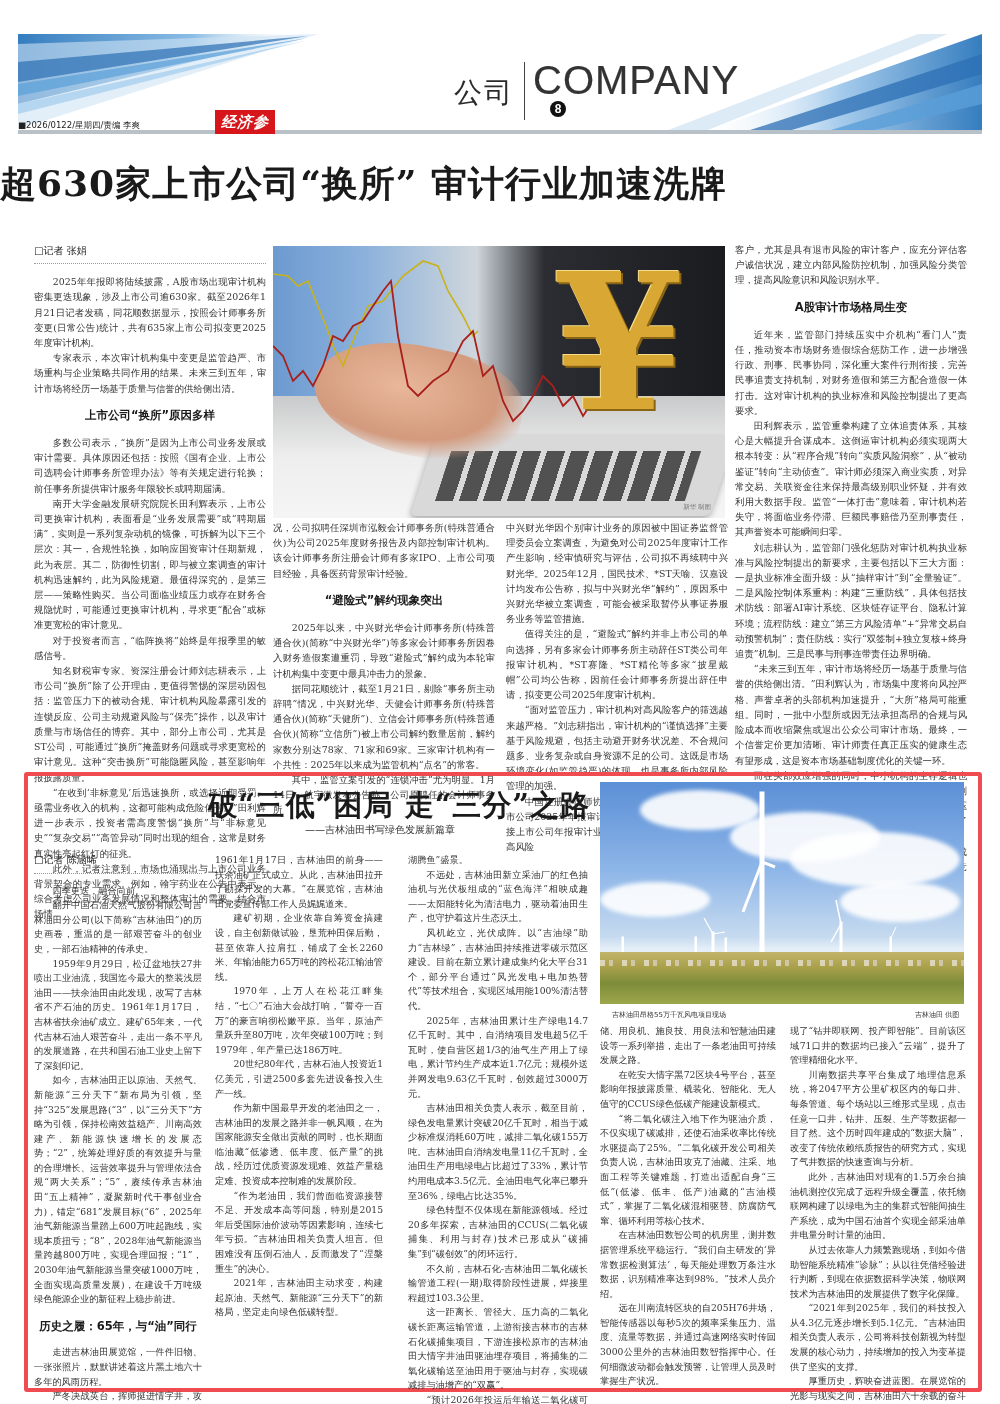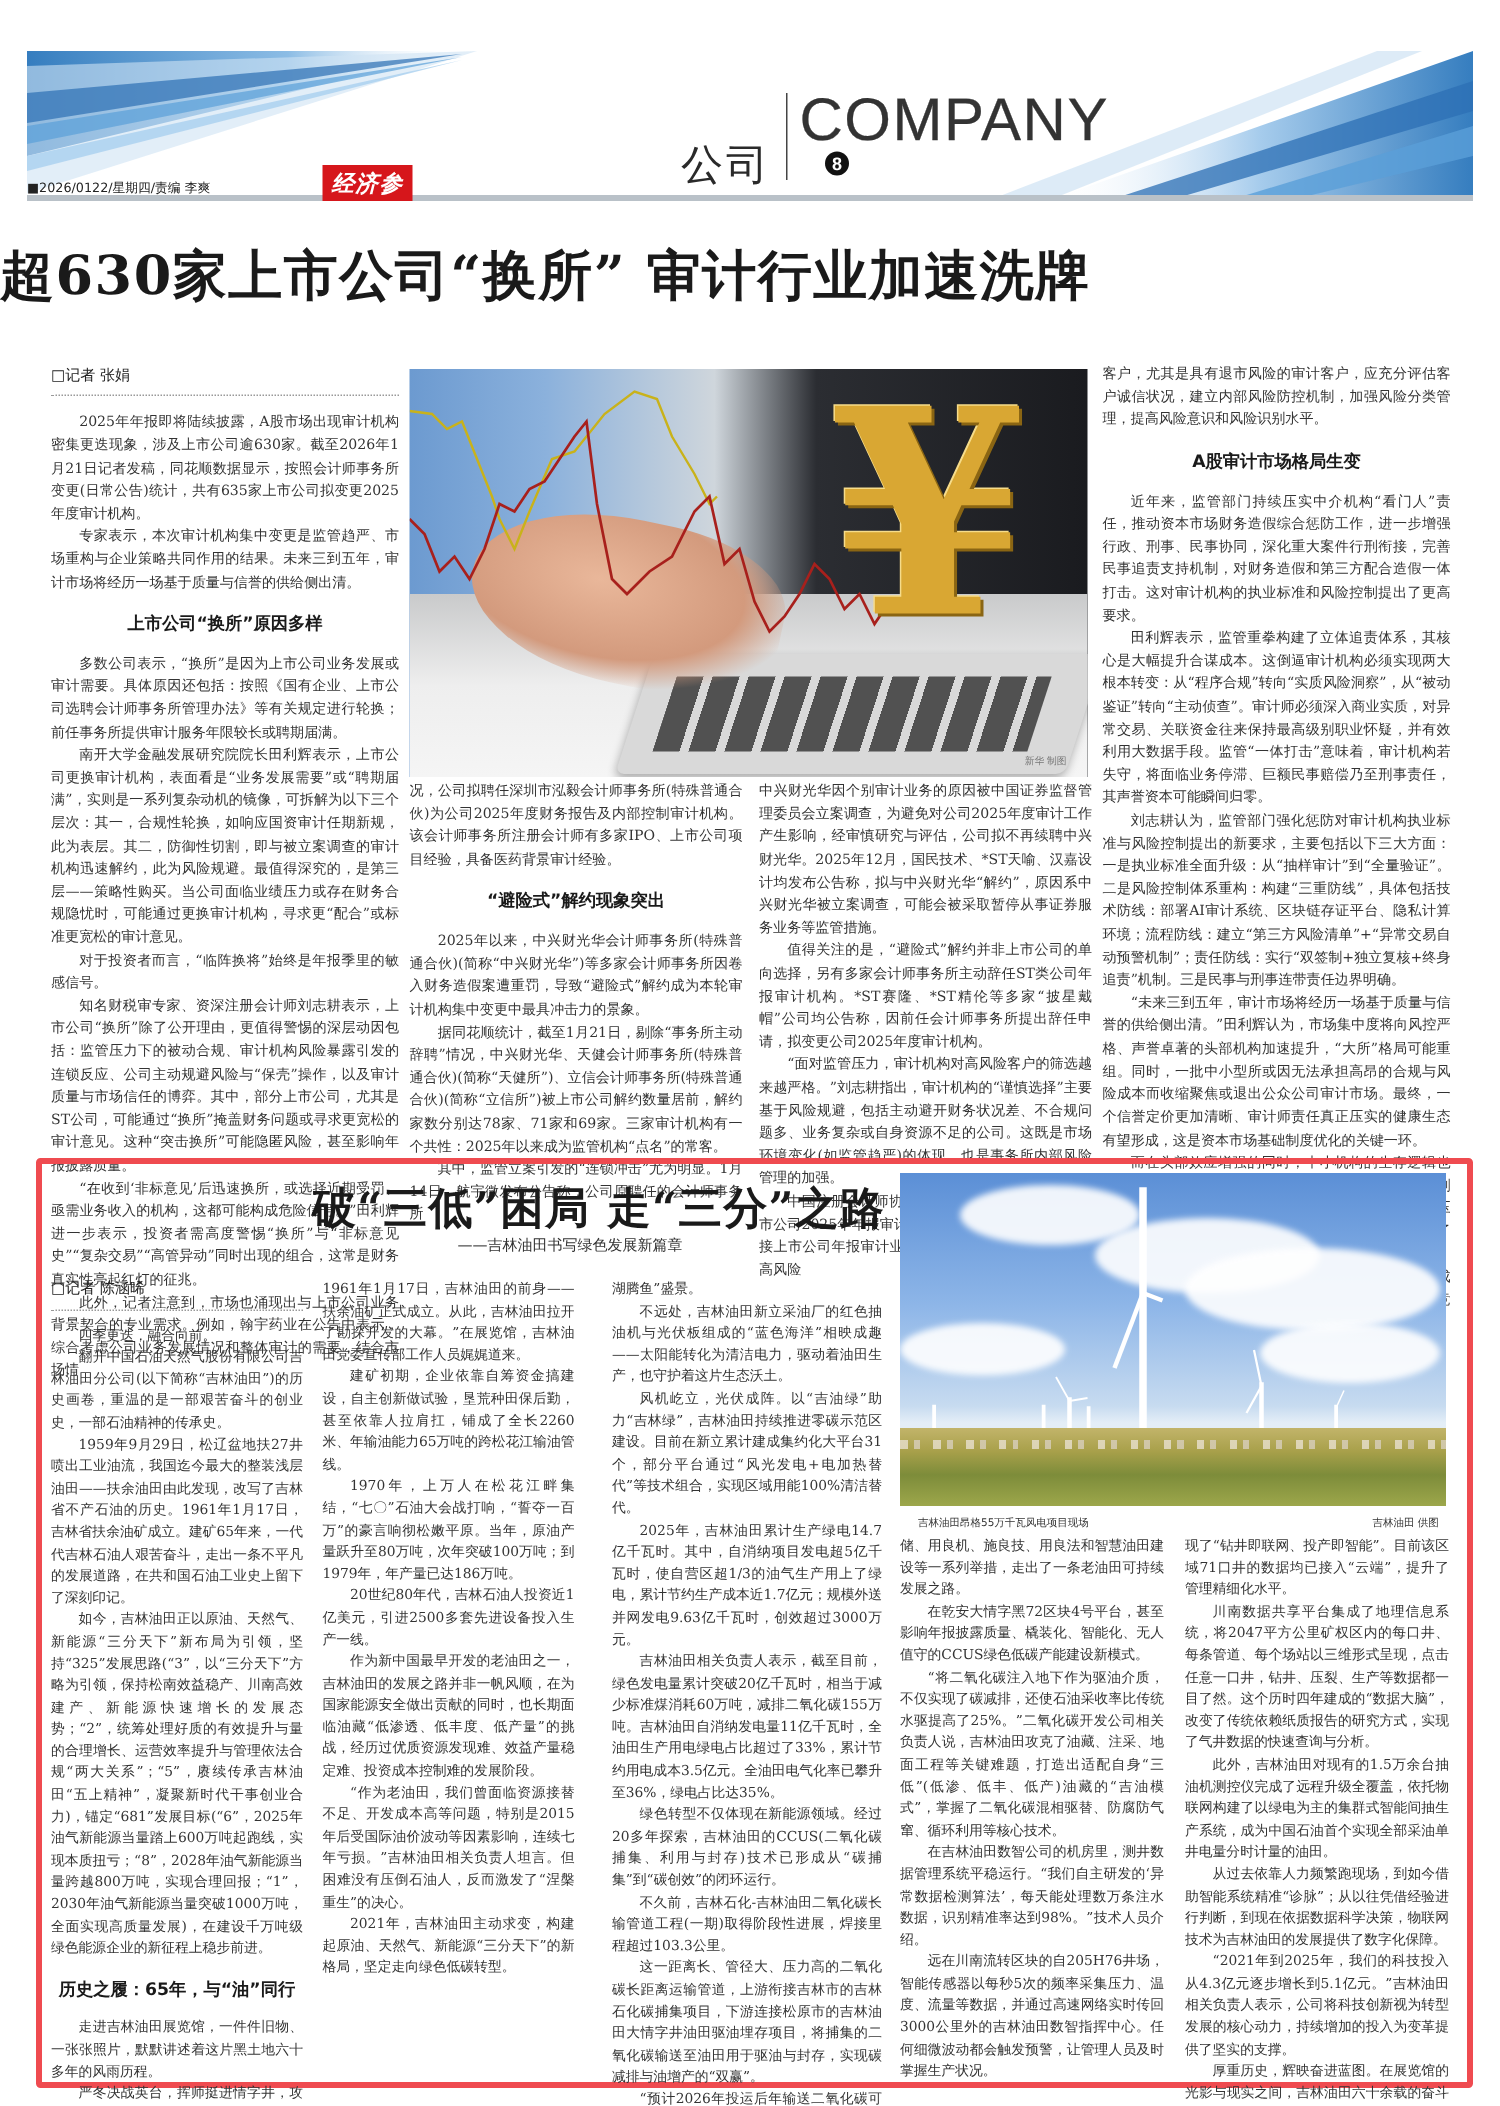--- a/index.html
+++ b/index.html
@@ -4,21 +4,21 @@
 <style>
   * { box-sizing: border-box; margin: 0; padding: 0; }
   html, body { width: 1000px; height: 1404px; background: #ffffff; overflow: hidden; }
   body { font-family: "DejaVu Serif", "Liberation Serif", serif; color: #2a2a2a; position: relative; }
 
   
   .masthead { position: absolute; left: 18px; top: 34px; width: 964px; height: 100px; overflow: hidden;
     background: linear-gradient(100deg, #ffffff 0%, #ffffff 100%); border-bottom: 4px solid #b9c1c8; }
   .mh-swoosh { position: absolute; inset: 0; }
   .mh-title { position: absolute; left: 436px; top: 26px; display: flex; align-items: flex-start; }
-  .mh-cn { font-family: Liberation Mono, monospace; font-size: 28px; color: #2a2a2a; margin-top: 31px; letter-spacing: 2px; }
+  .mh-cn { font-family: Liberation Mono, monospace; font-size: 28px; color: #2a2a2a; margin-top: 14px; letter-spacing: 2px; }
   .mh-sep { width: 1px; height: 58px; background: #444; margin: 2px 8px 0 10px; }
   .mh-en { font-family: "Liberation Sans", sans-serif; font-weight: 100; font-size: 40px; color: #333; letter-spacing: 1px; line-height: 40px; -webkit-text-stroke: 0.2px #333; }
   .mh-page { position: absolute; left: 532px; top: 67px; width: 16px; height: 16px; border-radius: 50%; background: #111; color: #fff;
     font-family: "Liberation Sans", sans-serif; font-size: 12px; font-weight: bold; text-align: center; line-height: 16px; }
   .mh-date { position: absolute; left: 18px; top: 120px; font-family: "DejaVu Sans", sans-serif; font-size: 8.5px; color: #222; }
   .mh-logo { position: absolute; left: 215px; top: 110px; width: 60px; height: 24px; background: #d6161b; color: #fff;
     font-family: "DejaVu Serif", serif; font-size: 15px; font-weight: bold; font-style: italic; text-align: center; line-height: 24px; letter-spacing: 1px; }
 
   
   .headline1 { position: absolute; left: 0; top: 160px; width: 1000px; text-align: left; font-size: 36px; font-weight: bold; color: #1a1a1a; letter-spacing: 1px;

